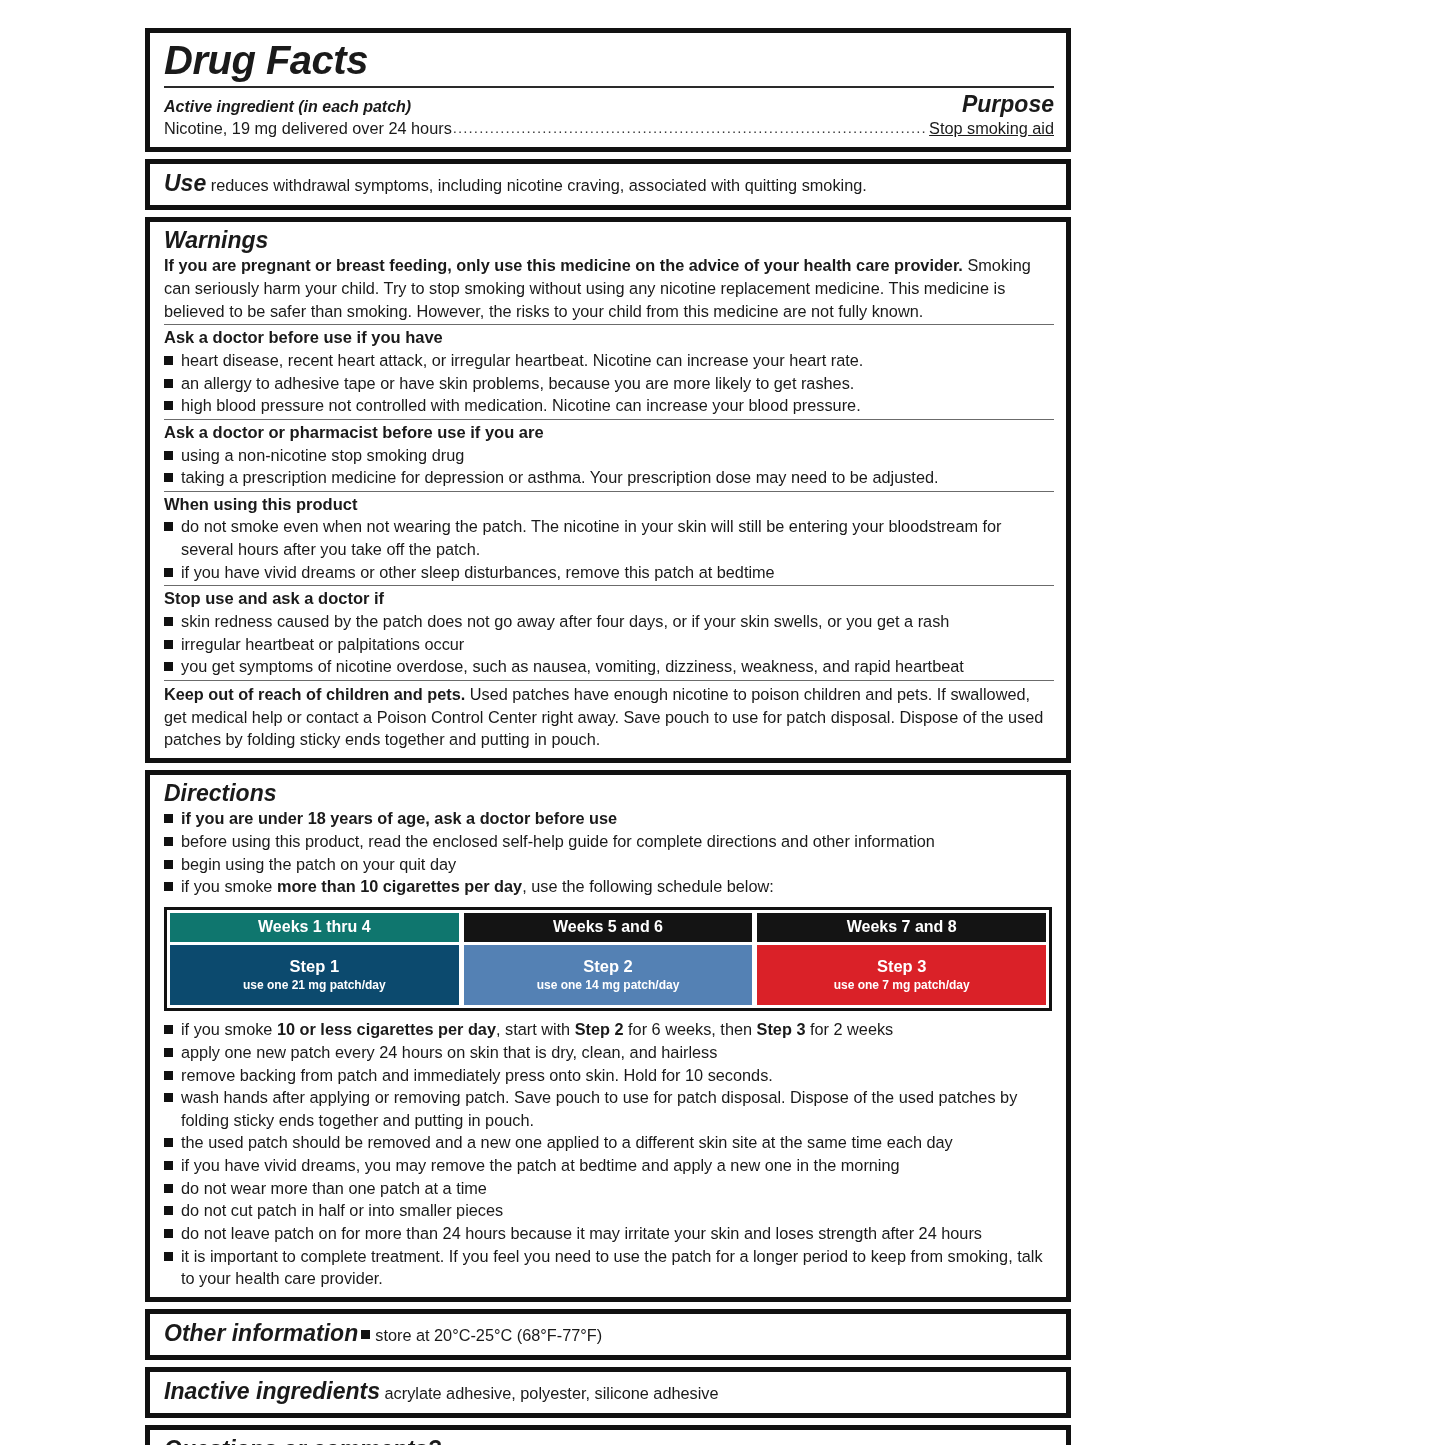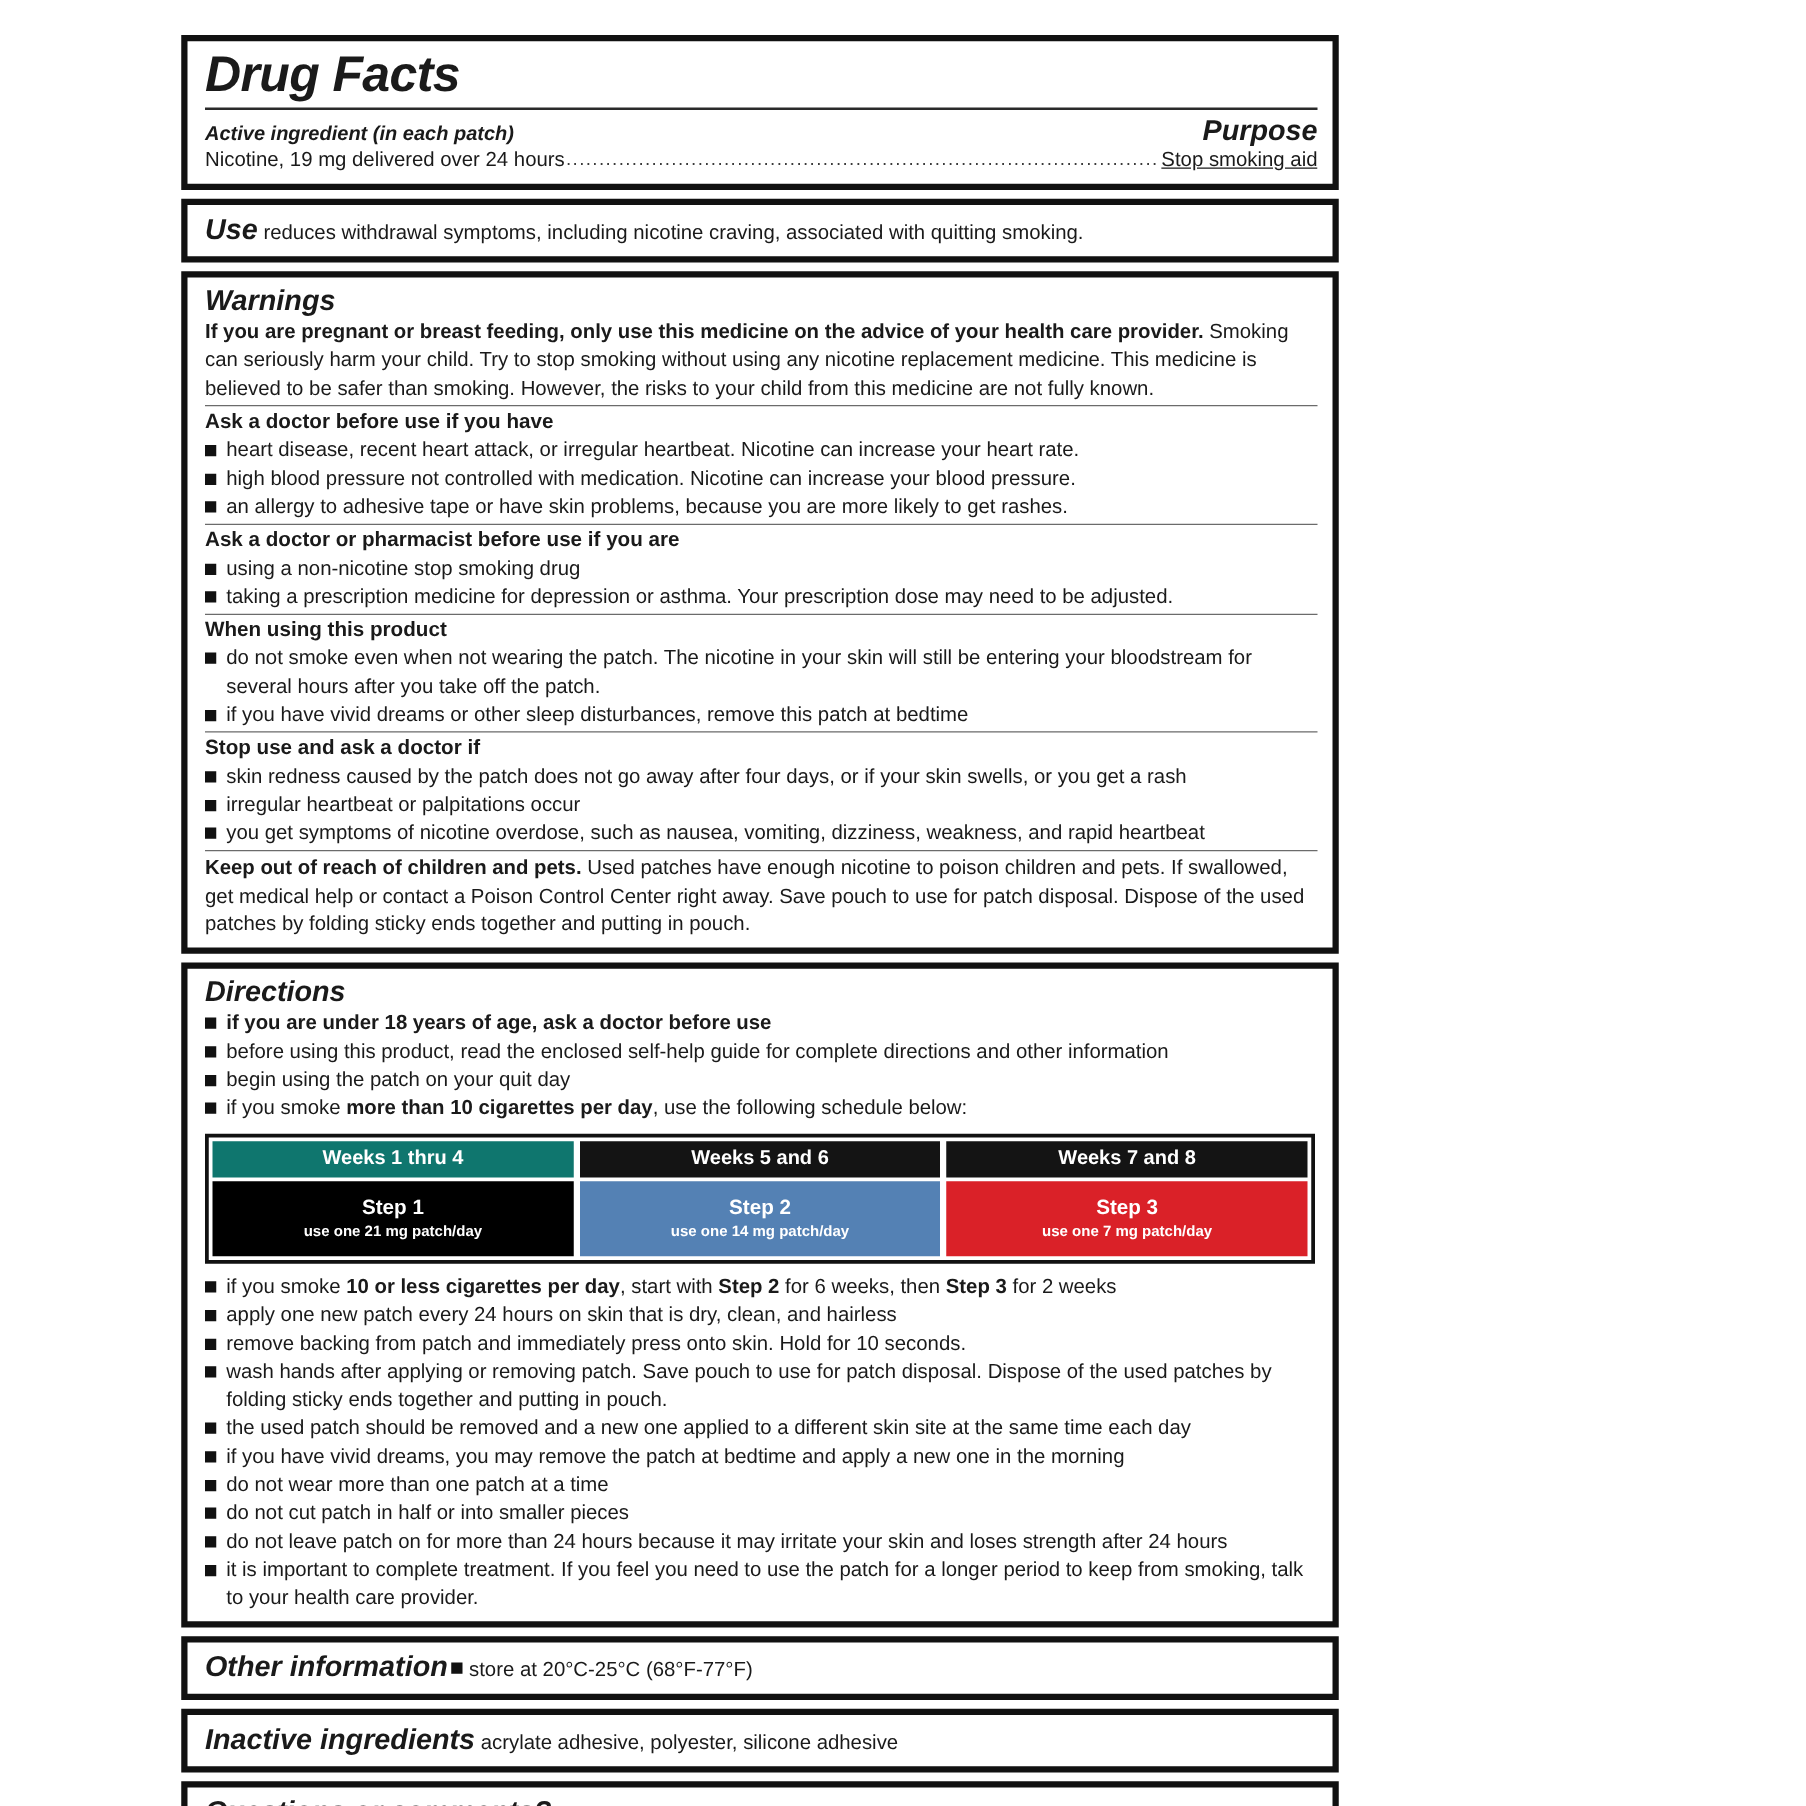--- a/index.html
+++ b/index.html
@@ -206,22 +206,22 @@
     <div class="body-txt">
       <b>If you are pregnant or breast feeding, only use this medicine on the advice of your health care provider.</b>
       <span>Smoking can seriously harm your child. Try to stop smoking without using any nicotine replacement medicine. This medicine is believed to be safer than smoking. However, the risks to your child from this medicine are not fully known.</span>
     </div>
 
     <div class="rule-hair"></div>
 
     <div class="sub-head">Ask a doctor before use if you have</div>
     <ul class="blist">
       <li><span class="sq"></span><span>heart disease, recent heart attack, or irregular heartbeat. Nicotine can increase your heart rate.</span></li>
+      <li><span class="sq"></span><span>an allergy to adhesive tape or have skin problems, because you are more likely to get rashes.</span></li>
       <li><span class="sq"></span><span>high blood pressure not controlled with medication. Nicotine can increase your blood pressure.</span></li>
-      <li><span class="sq"></span><span>an allergy to adhesive tape or have skin problems, because you are more likely to get rashes.</span></li>
     </ul>
 
     <div class="rule-hair"></div>
 
     <div class="sub-head">Ask a doctor or pharmacist before use if you are</div>
     <ul class="blist">
       <li><span class="sq"></span><span>using a non-nicotine stop smoking drug</span></li>
       <li><span class="sq"></span><span>taking a prescription medicine for depression or asthma. Your prescription dose may need to be adjusted.</span></li>
     </ul>
 
@@ -260,21 +260,21 @@
       <li><span class="sq"></span><span>if you smoke </span><b>more than 10 cigarettes per day</b><span>, use the following schedule below:</span></li>
     </ul>
 
     <div class="sched">
       <div class="sched-row head">
         <div class="sched-cell" style="background: #0f766e;">Weeks 1 thru 4</div>
         <div class="sched-cell" style="background: rgb(20, 20, 20);">Weeks 5 and 6</div>
         <div class="sched-cell" style="background: rgb(20, 20, 20);">Weeks 7 and 8</div>
       </div>
       <div class="sched-row body">
-        <div class="sched-cell" id="cell-1" style="background: #000000;">
+        <div class="sched-cell" id="cell-1" style="background: #0c4a6e;">
           <div class="step">Step 1</div>
           <div class="dose">use one 21 mg patch/day</div>
         </div>
         <div class="sched-cell" id="cell-2" style="background: rgb(84, 129, 180);">
           <div class="step">Step 2</div>
           <div class="dose">use one 14 mg patch/day</div>
         </div>
         <div class="sched-cell" id="cell-3" style="background: rgb(218, 33, 40);">
           <div class="step">Step 3</div>
           <div class="dose">use one 7 mg patch/day</div>

